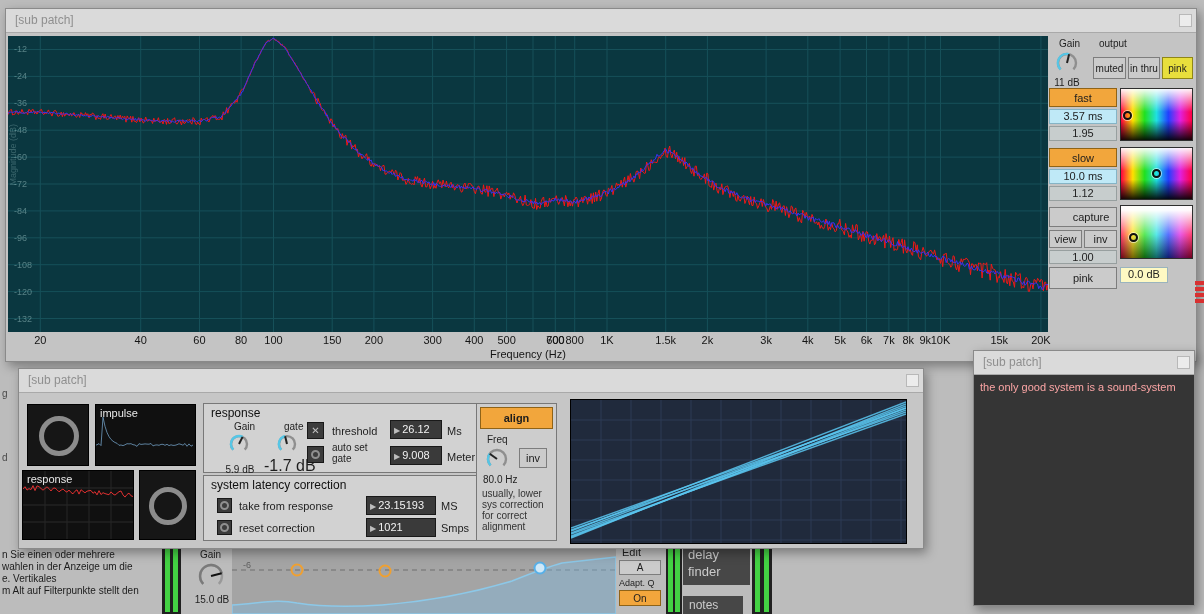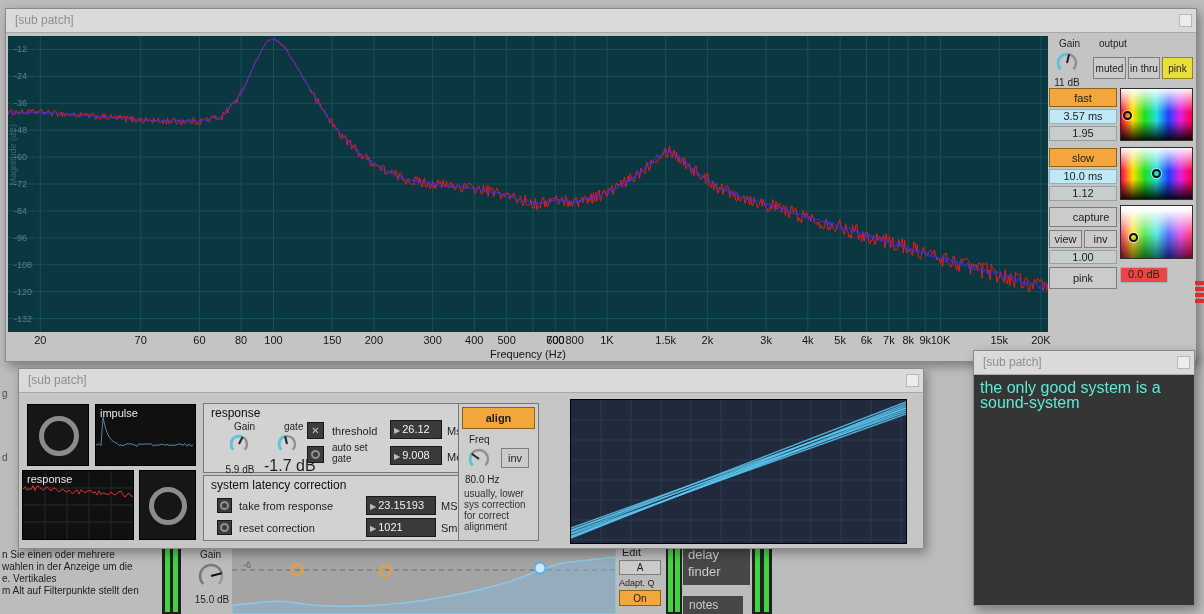--- a/index.html
+++ b/index.html
@@ -9,21 +9,21 @@
   .window{position:absolute;background:#c4c4c4;border:1px solid #8a8a8a;box-shadow:3px 4px 10px rgba(0,0,0,.35);box-sizing:border-box;}
   .titlebar{height:24px;background:#dadada;border-bottom:1px solid #a9a9a9;color:#8f8f8f;font-size:12px;line-height:23px;padding-left:9px;box-sizing:border-box;position:relative;}
   .closebox{position:absolute;right:4px;top:5px;width:13px;height:13px;background:#ececec;border:1px solid #b8b8b8;box-sizing:border-box;}
   .content{position:relative;width:100%;}
   
   .btn{position:absolute;background:#cbcbcb;border:1px solid #7d7d7d;color:#1d1d1d;font-size:11px;text-align:center;box-sizing:border-box;display:flex;align-items:center;justify-content:center;}
   .btn.orange{background:#f2a63c;border-color:#8f6317;}
   .btn.yellow{background:#e8df3c;border-color:#8f8617;}
   .val{position:absolute;background:#c7cdcd;border:1px solid #979f9f;color:#222;font-size:11px;text-align:center;box-sizing:border-box;line-height:13px;}
   .val.cyan{background:#bfe9f7;border-color:#85b4c6;}
-  .val.lightcyan{background:#ef4444;border-color:#9ab4be;}
+  .val.lightcyan{background:#fef9c3;border-color:#9ab4be;}
   .lbl{position:absolute;color:#1e1e1e;font-size:11px;white-space:nowrap;}
   .numbox{position:absolute;background:#3a3a3a;border:1px solid #191919;color:#f2f2f2;font-size:11px;box-sizing:border-box;padding:2px 0 0 3px;white-space:nowrap;}
   .numbox .tri{color:#bdbdbd;font-size:8px;margin-right:2px;}
   .grad{position:absolute;border:1px solid #2e2e2e;box-sizing:border-box;background:
     linear-gradient(to bottom, rgba(255,255,255,.95), rgba(255,255,255,0) 45%, rgba(0,0,0,0) 62%, rgba(0,0,0,.9)),
     linear-gradient(to right,#ff0040,#ffe000,#20e020,#20e0e0,#2040ff,#e020e0,#ff0040);}
   .grad.light{background:
     linear-gradient(to bottom, rgba(255,255,255,.98) 8%, rgba(255,255,255,.25) 55%, rgba(0,0,0,.55)),
     linear-gradient(to right,#ff0040,#ffe000,#20e020,#20e0e0,#2040ff,#e020e0,#ff0040);}
   .picker{position:absolute;width:9px;height:9px;border:2px solid #101010;border-radius:50%;box-sizing:border-box;box-shadow:0 0 0 1px rgba(255,255,255,.55);}
@@ -174,21 +174,21 @@
             <span class="ylab" style="top: 169.909px;">-84</span>
             <span class="ylab" style="top: 196.818px;">-96</span>
             <span class="ylab" style="top: 223.727px;">-108</span>
             <span class="ylab" style="top: 250.636px;">-120</span>
             <span class="ylab" style="top: 277.545px;">-132</span>
           </div>
         <div class="ylabel-rot">Magnitude (dB)</div>
       </div>
       <div class="xaxis" id="spectrum-xaxis">
           <span style="left: 32.323px;">20</span>
-          <span style="left: 132.728px;">70</span>
+          <span style="left: 132.728px;">40</span>
           <span style="left: 191.46px;">60</span>
           <span style="left: 233.132px;">80</span>
           <span style="left: 265.455px;">100</span>
           <span style="left: 324.188px;">150</span>
           <span style="left: 365.86px;">200</span>
           <span style="left: 424.592px;">300</span>
           <span style="left: 466.264px;">400</span>
           <span style="left: 498.587px;">500</span>
           <span style="left: 524.997px; padding-left: 45px;">600</span>
           <span style="left: 547.326px;">700</span>
@@ -319,21 +319,21 @@
         <div class="numbox" style="left:162px;top:20px;width:70px;height:19px;"><span class="tri">▶</span><span>23.15193</span></div>
         <span class="lbl" style="left:237px;top:24px;">MS</span>
         <div class="toggle" style="left:13px;top:44px;width:15px;height:15px;">
             <span class="circ" style="left:2px;top:2px;"></span>
           </div>
         <span class="lbl" style="left:35px;top:46px;">reset correction</span>
         <div class="numbox" style="left:162px;top:42px;width:70px;height:19px;"><span class="tri">▶</span><span>1021</span></div>
         <span class="lbl" style="left:237px;top:46px;">Smps</span>
       </div>
 
-      <div class="group" style="left:439px;top:10px;width:81px;height:138px;background:#cdcdcd;">
+      <div class="group" style="left:457px;top:10px;width:81px;height:138px;background:#cdcdcd;">
         <div class="btn orange" style="left:3px;top:3px;width:73px;height:22px;font-weight:bold;">align</div>
         <span class="lbl" style="left:10px;top:30px;font-size:10px;">Freq</span>
         <span class="knob" style="left:8px;top:43px;"><svg width="24" height="24">
               <path d="M5.6,18.4 A9,9 0 1 1 18.4,18.4" stroke="#8f8f8f" stroke-width="2.4" fill="none"></path>
               <path d="M5.6,18.4 A9,9 0 0 1 4.7,6.7" stroke="#55c6e6" stroke-width="2.4" fill="none"></path>
               <line x1="12" y1="12" x2="4.7" y2="6.7" stroke="#222" stroke-width="2"></line>
             </svg></span>
         <div class="btn" style="left:42px;top:44px;width:28px;height:20px;">inv</div>
         <span class="lbl" style="left:6px;top:70px;font-size:10px;">80.0 Hz</span>
         <span class="lbl" style="left:5px;top:84px;width:70px;font-size:10px;white-space:normal;line-height:11px;color:#333;">usually, lower sys correction for correct alignment</span>
@@ -371,17 +371,17 @@
       </div>
     </div>
   </div>
 
   <div class="window" style="left:973px;top:350px;width:222px;height:256px;z-index:4;">
     <div class="titlebar">
       <span>[sub patch]</span>
       <span class="closebox"></span>
     </div>
     <div class="content" style="height:230px;background:#353535;">
-      <div style="position:absolute;left:6px;top:5px;right:6px;color:#5eead4;font-size:16px;line-height:15px;">the only good system is a sound-system</div>
+      <div style="position:absolute;left:6px;top:5px;right:6px;color:#fca5a5;font-size:11px;line-height:15px;">the only good system is a sound-system</div>
     </div>
   </div>
 
 </div>
 
 </body></html>

